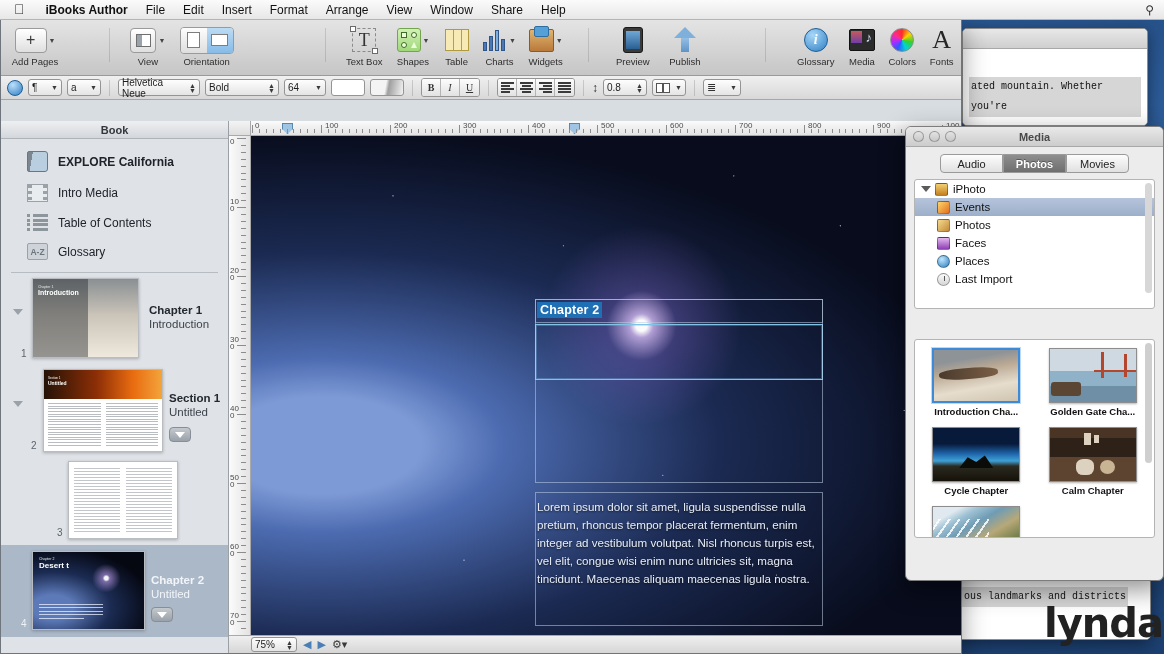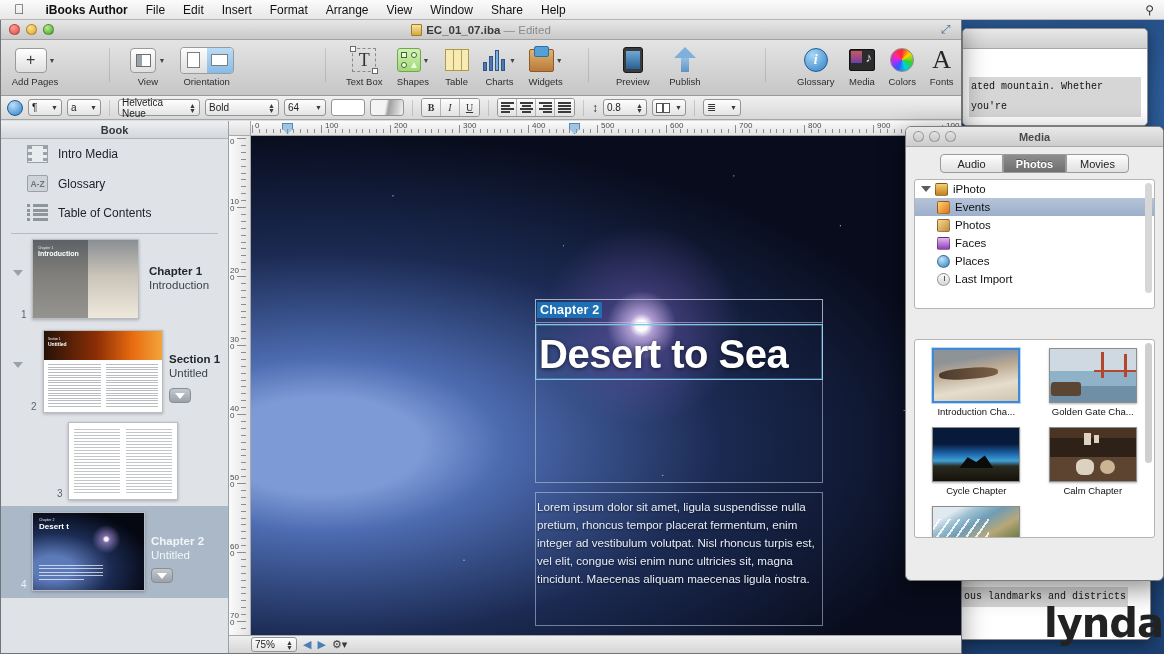--- a/index.html
+++ b/index.html
@@ -439,21 +439,21 @@
     overflow:hidden; padding:8px 6px;
   }
   .mgrid{ display:grid; grid-template-columns:1fr 1fr; gap:10px 6px; }
   .mcell{ text-align:center; }
   .mthumb{
     width:88px;height:55px;margin:0 auto; border:1px solid #8d8d8d;
     box-shadow:0 1px 2px rgba(0,0,0,.3); overflow:hidden; position:relative;
   }
   .mcell.sel .mthumb{ border:2px solid #3d8ad8; box-shadow:0 0 0 1px #bcd9f2; }
   .mcap{ font-size:9.5px; color:#111; margin-top:3px; white-space:nowrap;
-    overflow:hidden; text-overflow:ellipsis; font-weight:normal;}
+    overflow:hidden; text-overflow:ellipsis; font-weight:bold;}
   .art-intro{ background:linear-gradient(170deg,#8e9398 0 22%, #b9a893 40%, #e6ddcd 70%, #cfc4b0);}
   .art-intro::after{content:"";position:absolute;left:6%;top:35%;width:70%;height:22%;
     background:linear-gradient(90deg,#4a3a2c,#7b5f46);border-radius:40%;transform:rotate(-4deg);}
   .art-gg{ background:linear-gradient(180deg,#cfd9e2 0 42%, #8fb2c8 42% 70%, #6f8fa6 70%);}
   .art-gg i{position:absolute;background:#b3462c;}
   .art-gg i:nth-child(1){left:60%;top:6%;width:3px;height:48%;}
   .art-gg i:nth-child(2){left:86%;top:10%;width:3px;height:42%;}
   .art-gg i:nth-child(3){left:52%;top:40%;width:48%;height:2px;}
   .art-gg i:nth-child(4){left:2%;top:62%;width:34%;height:26%;background:#5b4633;border-radius:3px;}
   .art-cycle{ background:linear-gradient(180deg,#081a3a 0 30%, #1d63a8 48%, #3fa0d6 62%, #2a2a20 72%, #151109);}
@@ -522,32 +522,20 @@
   <div class="mi">Arrange</div>
   <div class="mi">View</div>
   <div class="mi">Window</div>
   <div class="mi">Share</div>
   <div class="mi">Help</div>
   <div class="spot">⚲</div>
 </div>
 
 <div id="iba">
 
-  <div id="iba-title">
-    <div class="traffic">
-      <div class="tl r"></div>
-      <div class="tl y"></div>
-      <div class="tl g"></div>
-    </div>
-    <div class="docname">
-      <span class="doc-icon"></span><span>EC_01_07.iba</span>
-      <span class="edited">— Edited</span>
-    </div>
-    <div class="fullscreen">⤢</div>
-  </div>
 
   <div id="iba-toolbar">
 
     <div class="tool" style="margin-left:8px;">
       <div class="glyph">
         <div class="btnbox">+</div>
           <span class="caret">▼</span>
       </div>
       <span class="lbl">Add Pages</span>
     </div>
@@ -757,39 +745,43 @@
     <div class="fb-sep"></div>
     <div class="pop" style="width:38px;">
       <span style="font-size:11px;color:#333;">≣</span>
       <span class="arw">▼</span>
     </div>
   </div>
 
   <div id="sidebar">
     <div id="sidebar-head">Book</div>
 
+    <div class="book-item" style="padding-top:12px;">
+      <span class="bi-book"></span>
+      <span class="nm b">EXPLORE California</span>
+    </div>
     <div class="book-item">
       <span class="bi-film">
           <i></i>
           <i></i>
         </span>
       <span class="nm">Intro Media</span>
-    </div>
-    <div class="book-item">
-      <span class="bi-az">A-Z</span>
-      <span class="nm">Glossary</span>
     </div>
     <div class="book-item">
       <span class="bi-toc">
           <i></i>
           <i></i>
           <i></i>
           <i></i>
         </span>
       <span class="nm">Table of Contents</span>
+    </div>
+    <div class="book-item">
+      <span class="bi-az">A-Z</span>
+      <span class="nm">Glossary</span>
     </div>
     <div class="sb-sep"></div>
 
     <div class="page-row" style="height:92px;">
       <span class="disc" style="top:40px;"></span>
       <span class="pnum" style="bottom:6px;">1</span>
       <div class="thumb th-intro" style="left:31px;top:5px;width:107px;height:80px;">
         <div class="ov"></div>
         <div class="tt">
           <small>Chapter 1</small>
@@ -1144,21 +1136,20 @@
       </div>
 
     <div id="page">
       <div class="starfield"></div>
       <div class="sunrays"></div>
 
       <div class="tbox" style="left:284px;top:163px;width:288px;height:24px;"></div>
       <div class="chaplabel">Chapter 2</div>
 
       <div class="tbox sel" style="left:284px;top:188px;width:288px;height:56px;"></div>
-      <div class="bigtitle">Desert to Sea</div>
 
       <div class="tbox" style="left:284px;top:163px;width:288px;height:184px;"></div>
 
       <div class="tbox" style="left:284px;top:356px;width:288px;height:134px;"></div>
       <div class="bodycopy">Lorem ipsum dolor sit amet, ligula suspendisse nulla pretium, rhoncus tempor placerat fermentum, enim integer ad vestibulum volutpat. Nisl rhoncus turpis est, vel elit, congue wisi enim nunc ultricies sit, magna tincidunt. Maecenas aliquam maecenas ligula nostra.</div>
     </div>
 
     <div id="canvas-status">
       <div class="pop zoom" style="width:46px;height:15px;">
         <span>75%</span>

